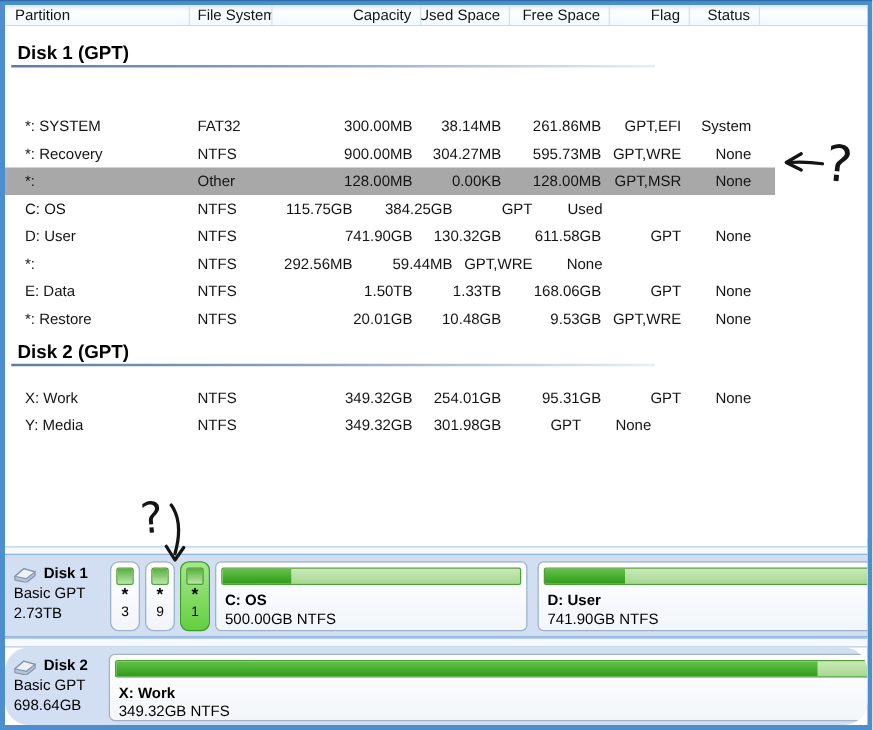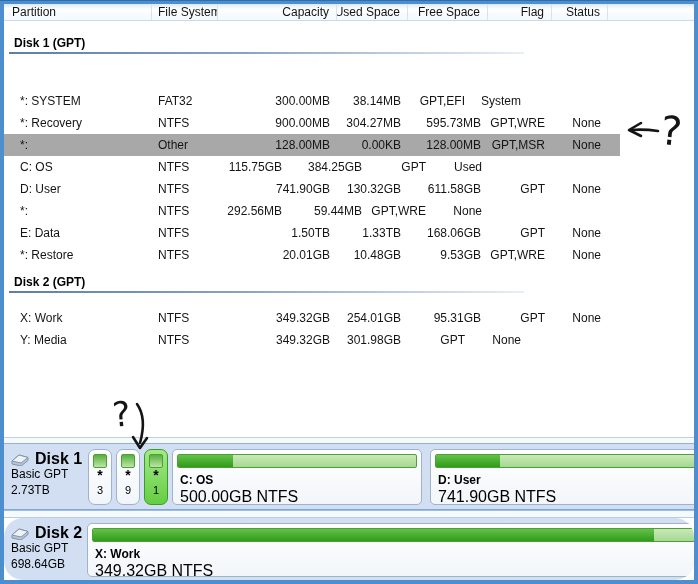--- a/index.html
+++ b/index.html
@@ -17,52 +17,52 @@
   .cf { width:66px;  padding-left:6px; }
   .cc { width:119px; }
   .cu { width:71px; }
   .cr { width:80px; }
   .cg { width:64px; }
   .cs { width:56px; }
   .ra { justify-content:flex-end; padding-right:7px; }
 
   
   .tbody { position:relative; height:410px; background:#fff; }
-  .grp { font-size:12px; font-weight:bold; color:#000; line-height:16px; margin:0 0 0 10px; }
+  .grp { font-size:15px; font-weight:bold; color:#000; line-height:16px; margin:0 0 0 10px; }
   .g1 { padding-top:14px; }
   .g2 { padding-top:8px; }
   .grpline { height:2px; width:515px; margin:1px 0 0 5px; background:linear-gradient(90deg,#5e7fa2 0%,#87a3c2 45%,#e7eef7 100%); }
   .rows1 { margin-top:36px; }
   .rows2 { margin-top:14px; }
   .trow { display:flex; height:22px; }
   .trow .cp { padding-left:16px; }
   .trow.sel { background:linear-gradient(90deg,#a8a8a8 0,#a8a8a8 616px,rgba(0,0,0,0) 616px); }
 
   
   .diskmap { position:absolute; left:0; top:433px; width:690px; height:143px; }
   .sep { height:7px; background:#f6fafd; border-top:1px solid #bcd1e9; border-bottom:1px solid #8fb3dc; }
   .sep2 { height:8px; background:#f6fafd; border-top:1px solid #9dbede; border-bottom:1px solid #b6cde9; }
   .dpanel { position:relative; background:#d2dff2; overflow:hidden; }
   .dp1 { height:66px; border-bottom:1px solid #7fa8d8; }
   .dp2 { height:62px;border-radius:19px; }
   .dinfo { position:absolute; left:4px; top:7px; width:80px; color:#000; }
-  .dname { display:flex; align-items:center; font-size:16px; font-weight:bold; line-height:15px; }
+  .dname { display:flex; align-items:center; font-size:12px; font-weight:bold; line-height:15px; }
   .dname svg { margin:0 5px 0 2px; }
   .dline { font-size:12px; line-height:16px; padding-left:3px; }
   .mini { position:absolute; top:5px; width:24px; height:56px; border:1px solid #9fb4c8; border-radius:7px; background:linear-gradient(180deg,#ffffff,#f1f5fa); text-align:center; cursor:default; }
   .mini.on { background:linear-gradient(180deg,#a4e989,#64ce40); border-color:#3b9c2a; }
   .mbar { width:14px; height:14px; margin:4px auto 0; border:1px solid #4f9f38; border-radius:2px; background:linear-gradient(180deg,#57b03d,#bce5a9); }
   .mstar { font-size:14px; font-weight:bold; line-height:15px; height:15px; color:#000; }
   .mnum { font-size:11px; line-height:14px; color:#000; }
   .pblock { position:absolute; top:5px; height:56px; border:1px solid #9fb4c8; border-radius:5px; background:linear-gradient(180deg,#ffffff,#f2f6fa); }
   .dp2 .pblock { height:54px; }
   .pbar { position:absolute; top:4px; left:4px; right:4px; height:14px; border:1px solid #4f9f38; border-radius:2px; background:linear-gradient(180deg,#c9e9b7,#a6d892); overflow:hidden; }
   .pfill { position:absolute; top:0; bottom:0; left:0; background:linear-gradient(180deg,#63c24a,#2f9c18); }
   .pname { position:absolute; left:7px; top:23px; font-size:12px; font-weight:bold; color:#000; white-space:nowrap; }
-  .pinfo { position:absolute; left:7px; top:38px; font-size:16px; color:#000; white-space:nowrap; }
+  .pinfo { position:absolute; left:7px; top:38px; font-size:12px; color:#000; white-space:nowrap; }
 
   
   .overlay { position:absolute; top:0; left:0; width:698px; height:584px; pointer-events:none; z-index:50; }
   .ann { fill:none; stroke:#141414; stroke-width:2.6; stroke-linecap:round; stroke-linejoin:round; }
   .qmark { fill:#141414; font-family:"DejaVu Sans",sans-serif; }
 </style>
 </head>
 <body>
 
 <div class="window">
@@ -82,20 +82,21 @@
     <div class="tbody">
       <div class="grp g1">Disk 1 (GPT)</div>
       <div class="grpline"></div>
 
       <div class="rows1">
         <div class="trow">
           <div class="c cp">*: SYSTEM</div>
           <div class="c cf">FAT32</div>
           <div class="c cc ra">300.00MB</div>
           <div class="c cu ra">38.14MB</div>
+          <div class="c cr ra">261.86MB</div>
           <div class="c cg ra">GPT,EFI</div>
           <div class="c cs ra">System</div>
         </div>
         <div class="trow">
           <div class="c cp">*: Recovery</div>
           <div class="c cf">NTFS</div>
           <div class="c cc ra">900.00MB</div>
           <div class="c cu ra">304.27MB</div>
           <div class="c cr ra">595.73MB</div>
           <div class="c cg ra">GPT,WRE</div>

